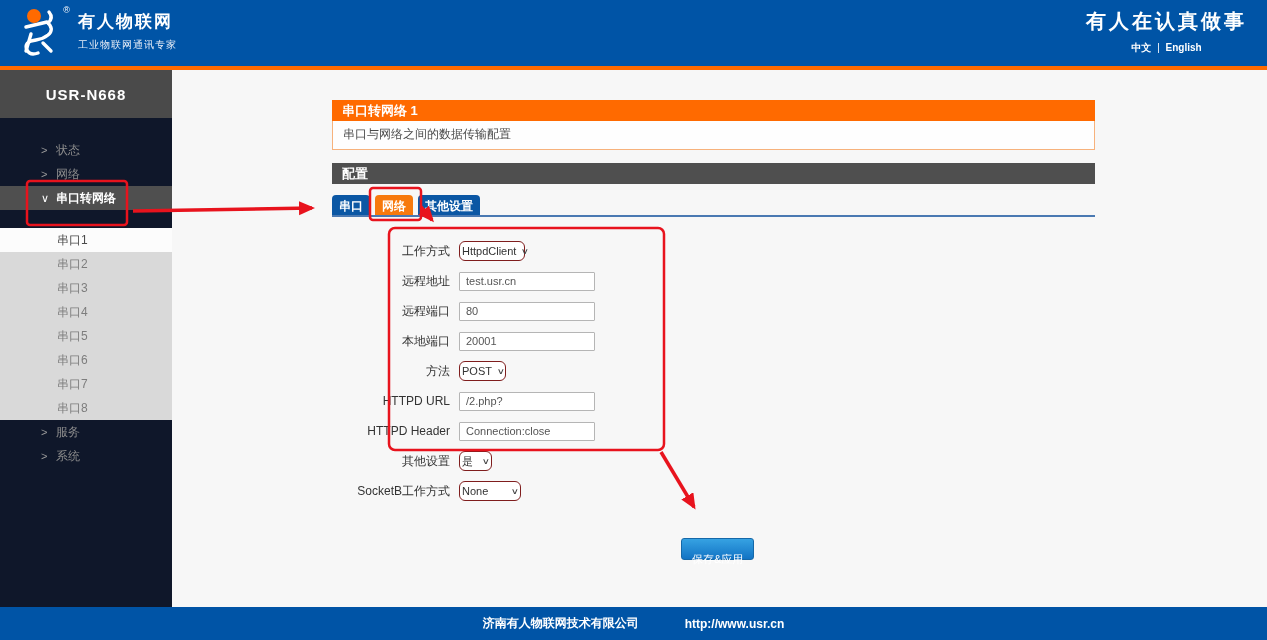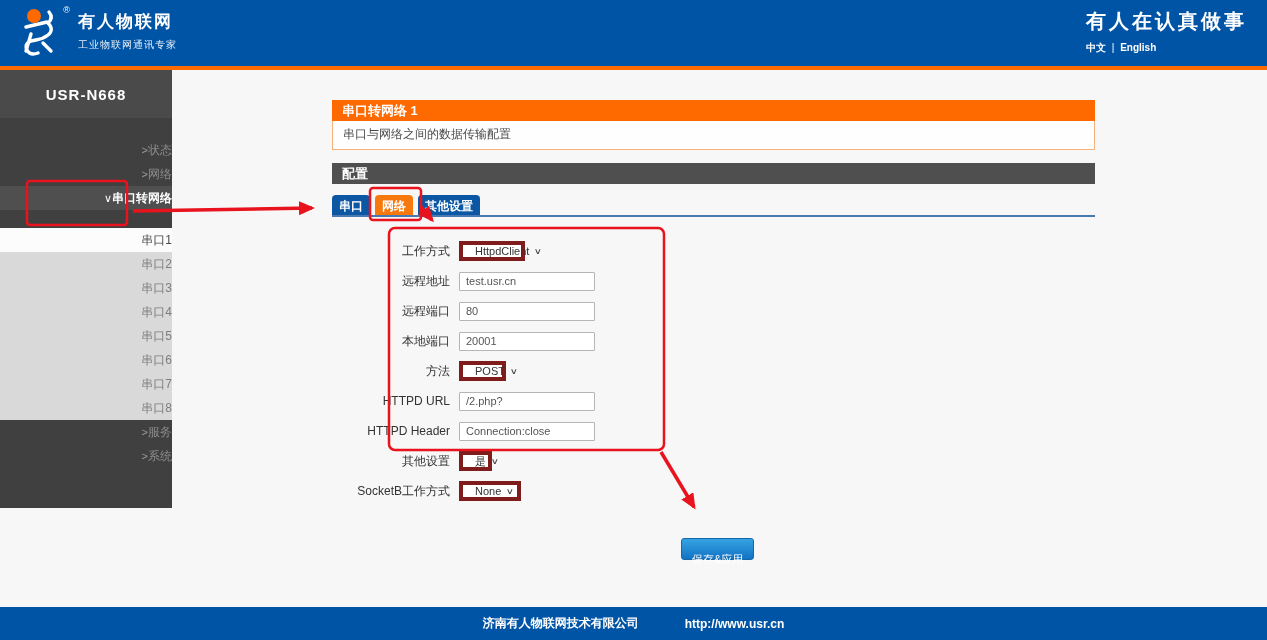--- a/index.html
+++ b/index.html
@@ -24,30 +24,29 @@
     background:var(--brand-blue);
     border-bottom:4px solid var(--accent);
     display:flex;justify-content:space-between;align-items:center;
     padding:0 20px 4px 18px;
   }
   .brand{display:flex;align-items:center;gap:10px;}
   .logo{position:relative;width:50px;height:50px;}
   .logo .reg{position:absolute;top:-1px;right:-2px;color:#fff;font-size:9px;}
   .brand-text .brand-title{color:#fff;font-size:17px;font-weight:bold;letter-spacing:2px;}
   .brand-text .brand-sub{color:#e8eef7;font-size:10px;margin-top:5px;letter-spacing:1px;}
-  .header-right{text-align:left;}
+  .header-right{text-align:center;}
   .slogan{color:#fff;font-size:20px;font-weight:bold;letter-spacing:3px;}
   .lang{margin-top:6px;color:#fff;font-size:10px;font-weight:bold;}
   .lang span{cursor:pointer;}
   .lang .sep{margin:0 3px;font-weight:normal;}
   
   .sidebar{
-    position:absolute;left:0;top:70px;width:172px;height:438px;
-    background:#404040;
-    text-align:right;
+    position:absolute;left:0;top:70px;width:172px;height:537px;
+    background:#0f172a;
   }
   .side-title{
     height:48px;background:#4a4a4a;color:#fff;
     display:flex;align-items:center;justify-content:center;
     font-size:15px;font-weight:bold;letter-spacing:1px;
   }
   .menu{margin-top:20px;}
   .mi{
     height:24px;line-height:24px;font-size:12px;color:#8c8c8c;
     padding-left:41px;cursor:pointer;white-space:nowrap;
@@ -92,22 +91,22 @@
   .cfg-form{margin-top:24px;}
   .frow{display:flex;align-items:center;height:20px;margin-bottom:10px;}
   .flabel{width:118px;text-align:right;margin-right:9px;font-size:12px;color:#333;}
   .ftext{
     width:136px;height:19px;border:1px solid #b5b5b5;border-radius:1px;
     font-size:11px;color:#555;padding:1px 6px;background:#fff;
     font-family:"Liberation Sans","DejaVu Sans",sans-serif;
   }
   .fsel{
     display:inline-flex;align-items:center;justify-content:space-between;
-    height:20px;border:4px solid #7f1d1d;border-radius:0;background:#fff;
-    font-size:11px;color:#333;padding:0 12px;cursor:pointer;
+    height:20px;border:1px solid #7f1d1d;border-radius:6px;background:#fff;
+    font-size:11px;color:#333;padding:0 2px;cursor:pointer;
   }
   .fsel .sel-ch{font-size:8px;color:#444;margin-left:6px;transform:scaleX(1.4);}
   .w-mode{width:66px;}
   .w-post{width:47px;}
   .w-yes{width:33px;}
   .w-none{width:62px;}
   .save-btn{
     display:inline-block;margin:27px 0 0 349px;
     padding:10px 10px;height:21px;line-height:20px;
     background:linear-gradient(#36a2e2,#1273c4);

